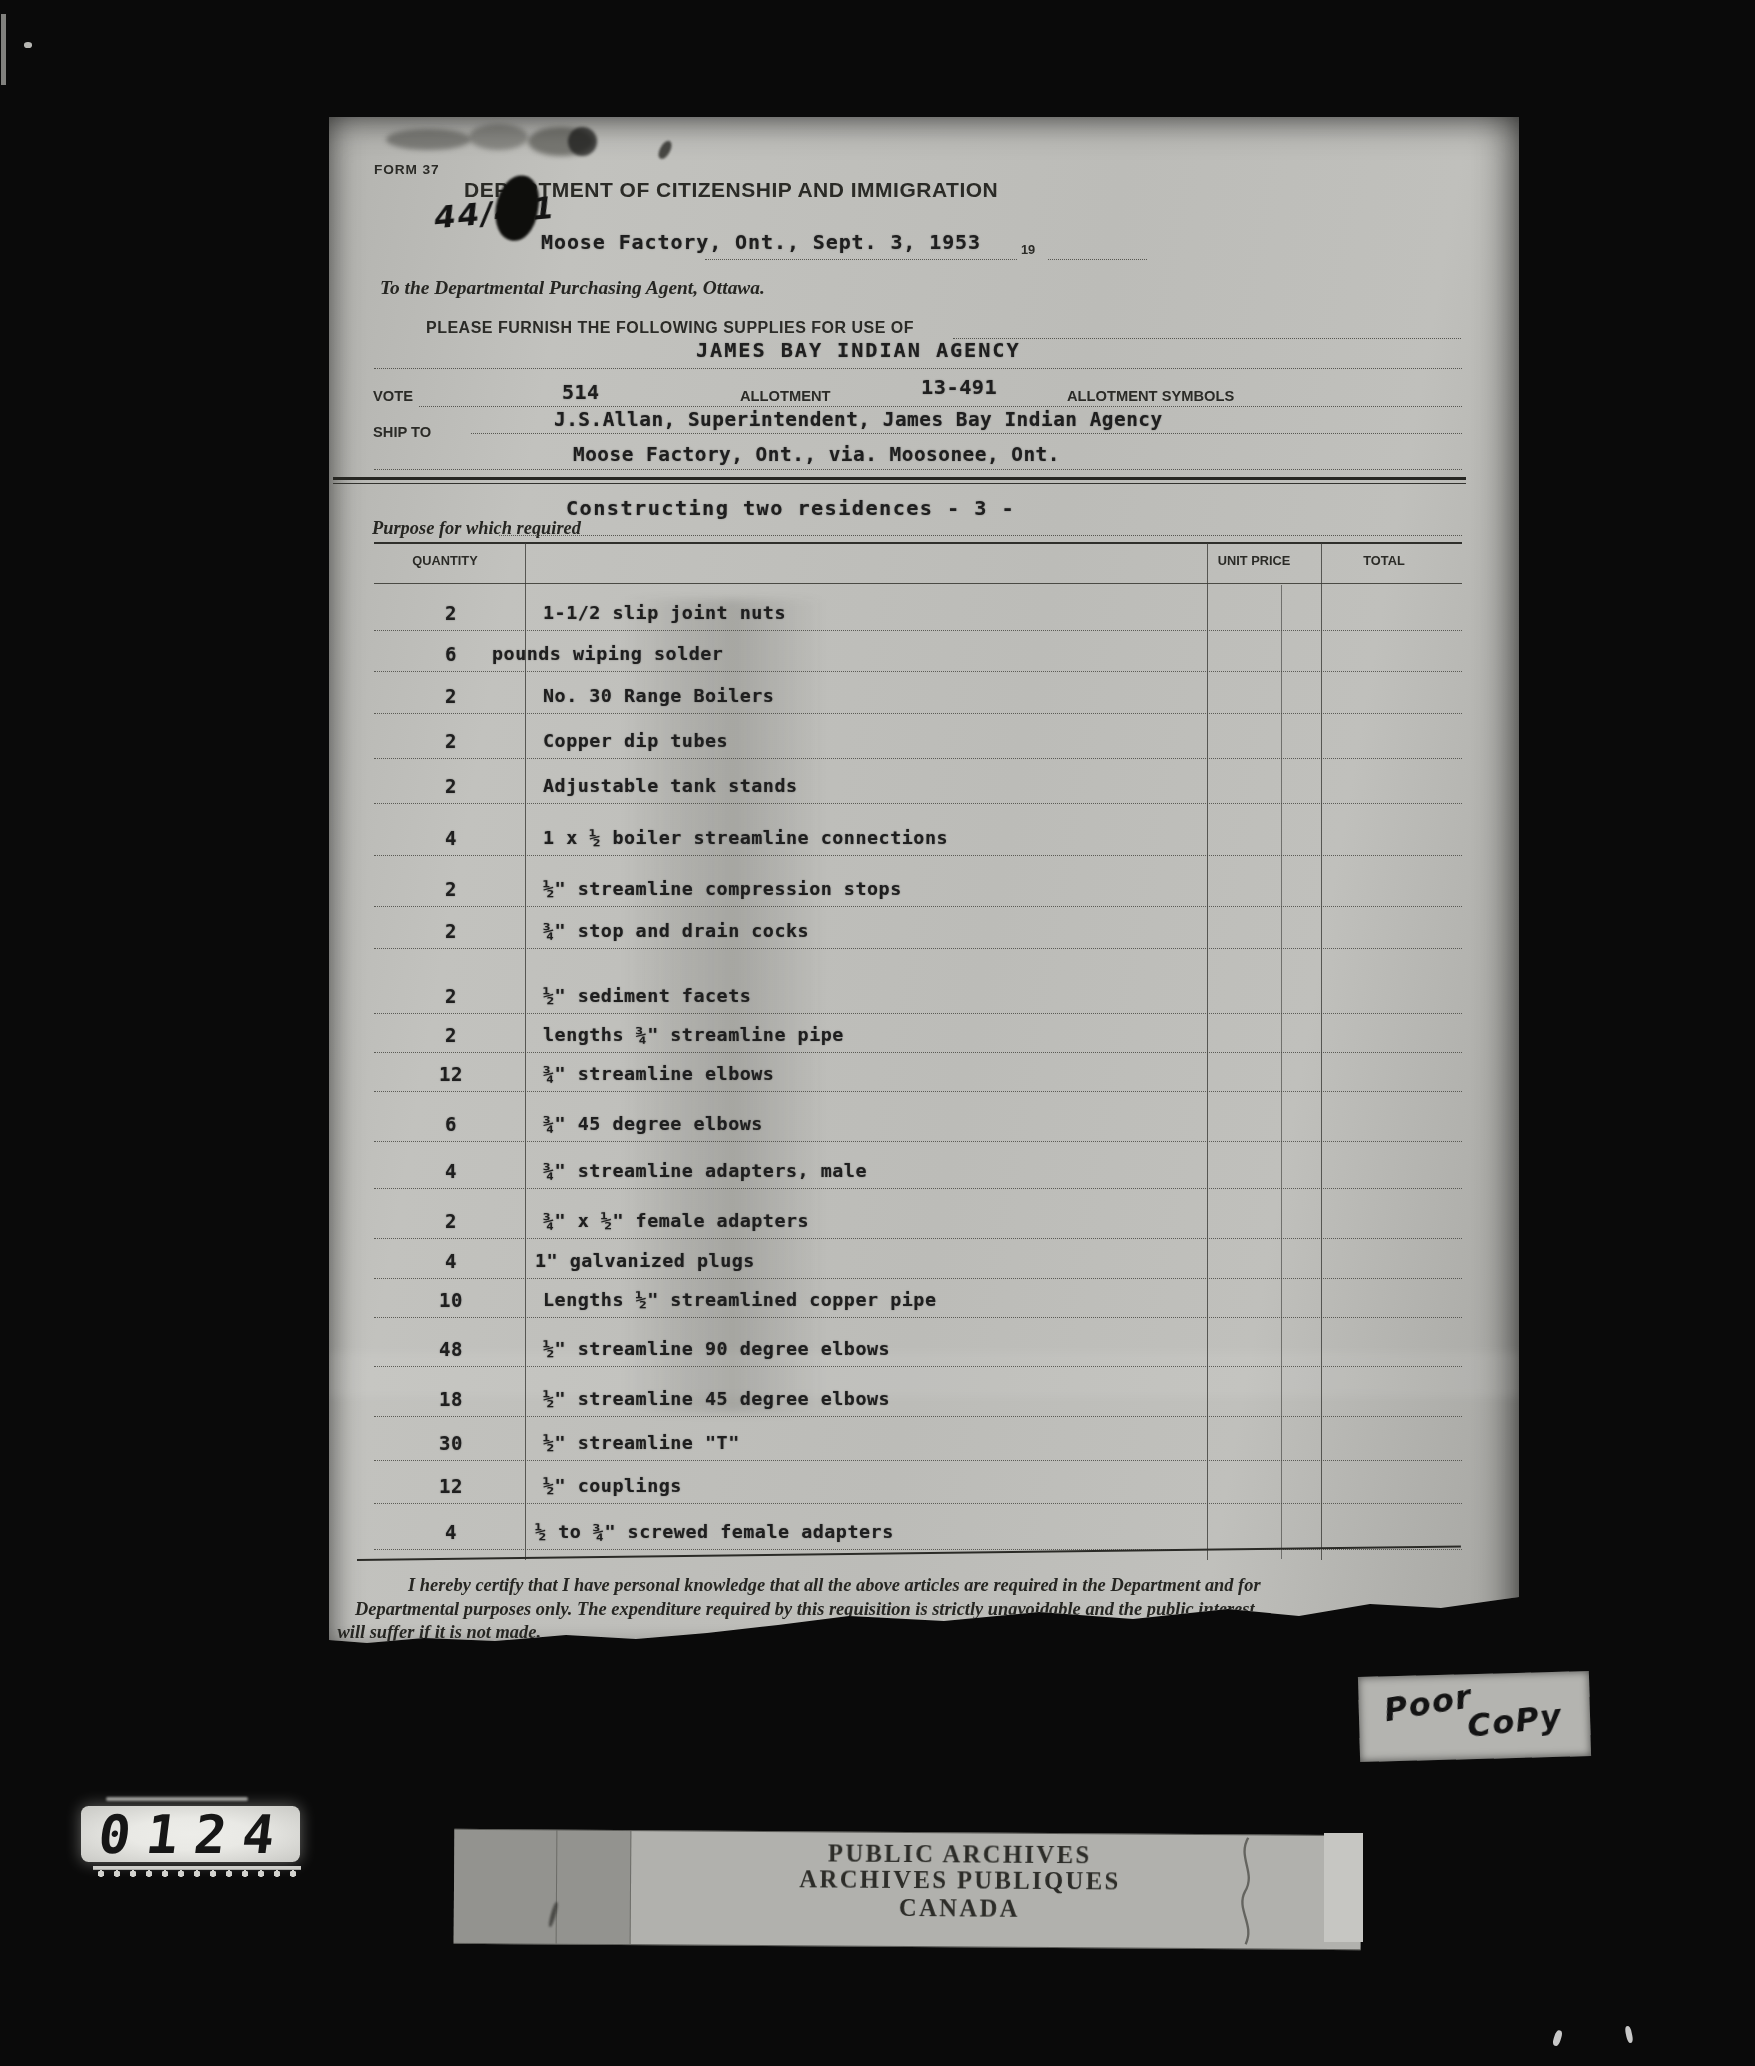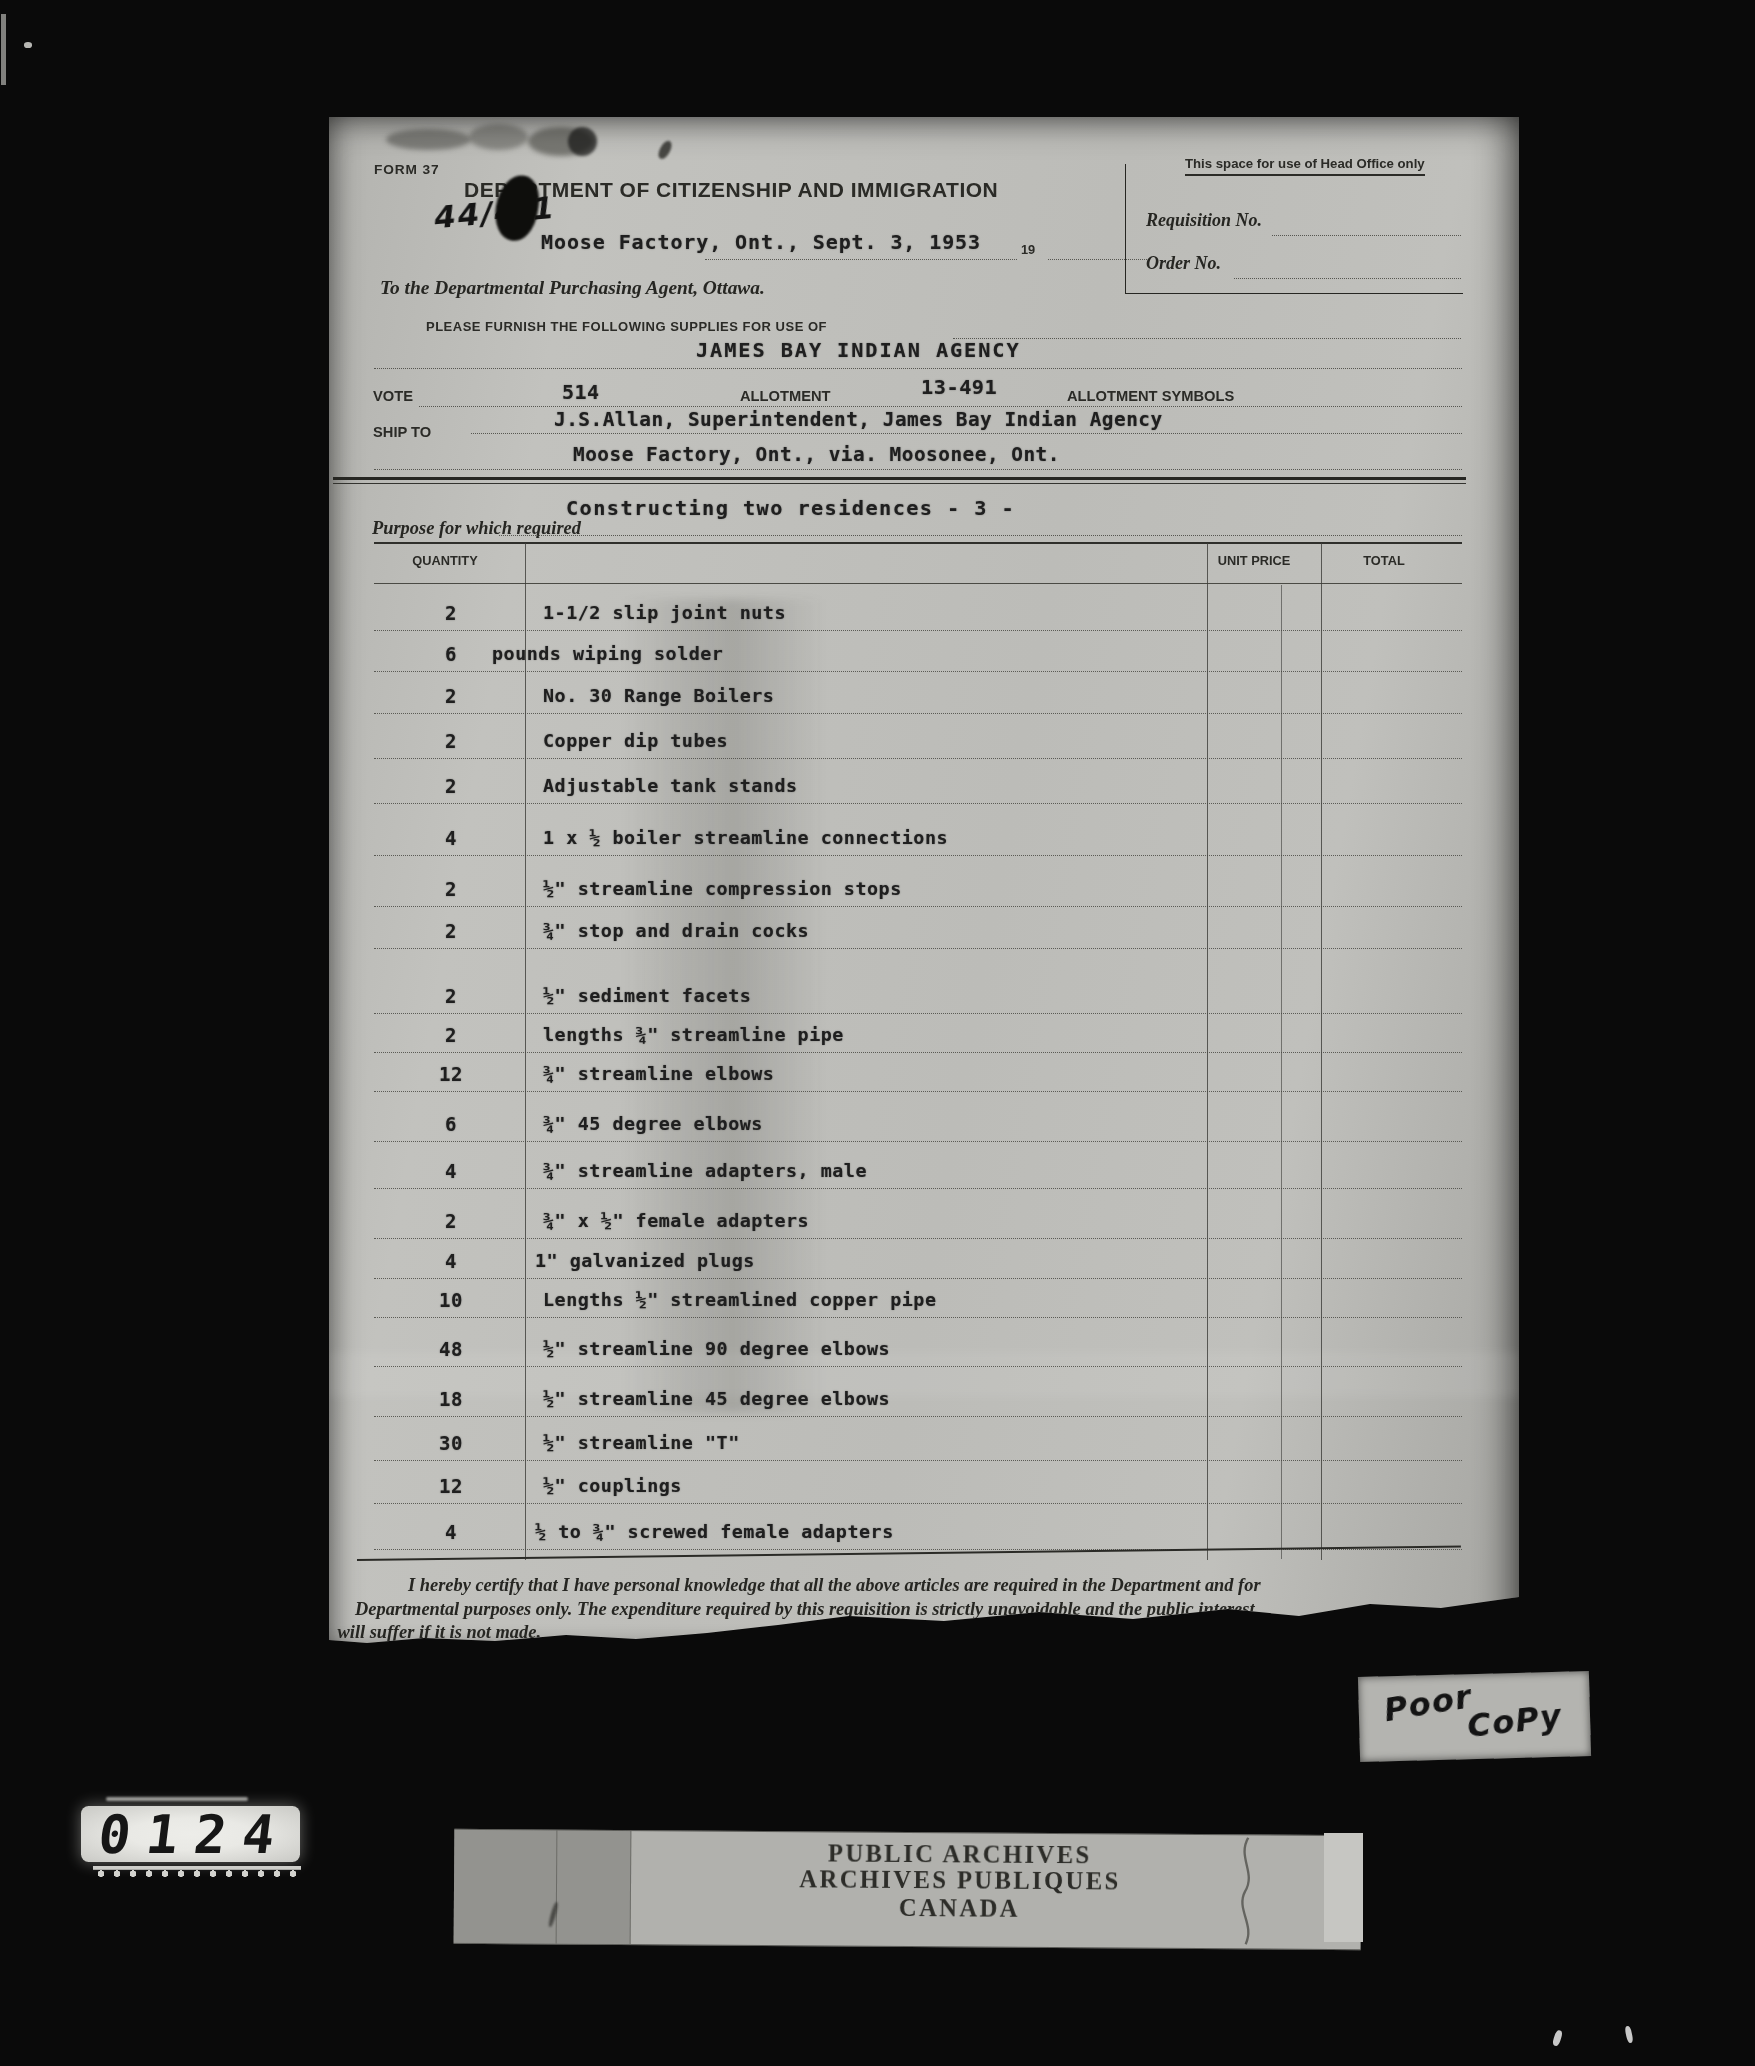--- a/index.html
+++ b/index.html
@@ -52,29 +52,22 @@
     <div class="abs" style="left:167px;top:58px;width:42px;height:66px;background:#0e0e0c;border-radius:55% 45% 50% 50%;transform:rotate(9deg);filter:blur(1.2px);z-index:3;"></div>
     <div class="abs hand" style="left:105px;top:77px;font-size:31px;transform:rotate(-5deg);letter-spacing:1.9px;">44/4-1</div>
 
     <div class="abs typed" style="left:212px;top:113px;font-size:20px;letter-spacing:0.9px;">Moose Factory, Ont., Sept. 3, 1953</div>
     <div class="abs dotl" style="left:376px;top:142px;width:312px;"></div>
     <div class="abs printed" style="left:692px;top:125px;font-size:12.8px;">19</div>
     <div class="abs dotl" style="left:719px;top:142px;width:99px;"></div>
 
     <div class="abs seriflbl" style="left:51px;top:160px;font-size:19.4px;">To the Departmental Purchasing Agent, Ottawa.</div>
 
-    <div class="abs" style="left:796px;top:47px;width:337px;height:129px;border-left:1.9px solid #26262:;border-left:1.9px solid #262622;border-bottom:1.9px solid #262622;">
-      <div class="abs printed" style="left:59px;top:-7.6px;font-size:13.2px;border-bottom:2.4px solid #2b2b27;padding-bottom:2.8px;filter:blur(0.2px);">This space for use of Head Office only</div>
-      <div class="abs seriflbl" style="left:20px;top:46px;font-size:18px;">Requisition No.</div>
-      <div class="abs dotl" style="left:146px;top:71px;width:189px;"></div>
-      <div class="abs seriflbl" style="left:20px;top:89px;font-size:18px;">Order No.</div>
-      <div class="abs dotl" style="left:108px;top:114px;width:227px;"></div>
-    </div>
-
-    <div class="abs printed" style="left:97px;top:202px;font-size:13px;letter-spacing:0.5px;filter:blur(0.2px);">PLEASE FURNISH THE FOLLOWING SUPPLIES FOR USE OF</div>
+
+    <div class="abs printed" style="left:97px;top:202px;font-size:16px;letter-spacing:0.5px;filter:blur(0.2px);">PLEASE FURNISH THE FOLLOWING SUPPLIES FOR USE OF</div>
     <div class="abs dotl" style="left:624px;top:221px;width:508px;"></div>
     <div class="abs typed" style="left:367px;top:221px;font-size:20.3px;letter-spacing:1.9px;">JAMES BAY INDIAN AGENCY</div>
     <div class="abs dotl" style="left:45px;top:251px;width:1088px;"></div>
 
     <div class="abs printed" style="left:44px;top:271px;font-size:14.7px;">VOTE</div>
     <div class="abs typed" style="left:233px;top:263px;font-size:20px;">514</div>
     <div class="abs printed" style="left:411px;top:271px;font-size:14.7px;">ALLOTMENT</div>
     <div class="abs typed" style="left:592px;top:258px;font-size:20.3px;">13-491</div>
     <div class="abs printed" style="left:738px;top:271px;font-size:14.7px;">ALLOTMENT SYMBOLS</div>
     <div class="abs dotl" style="left:90px;top:289px;width:1043px;"></div>

